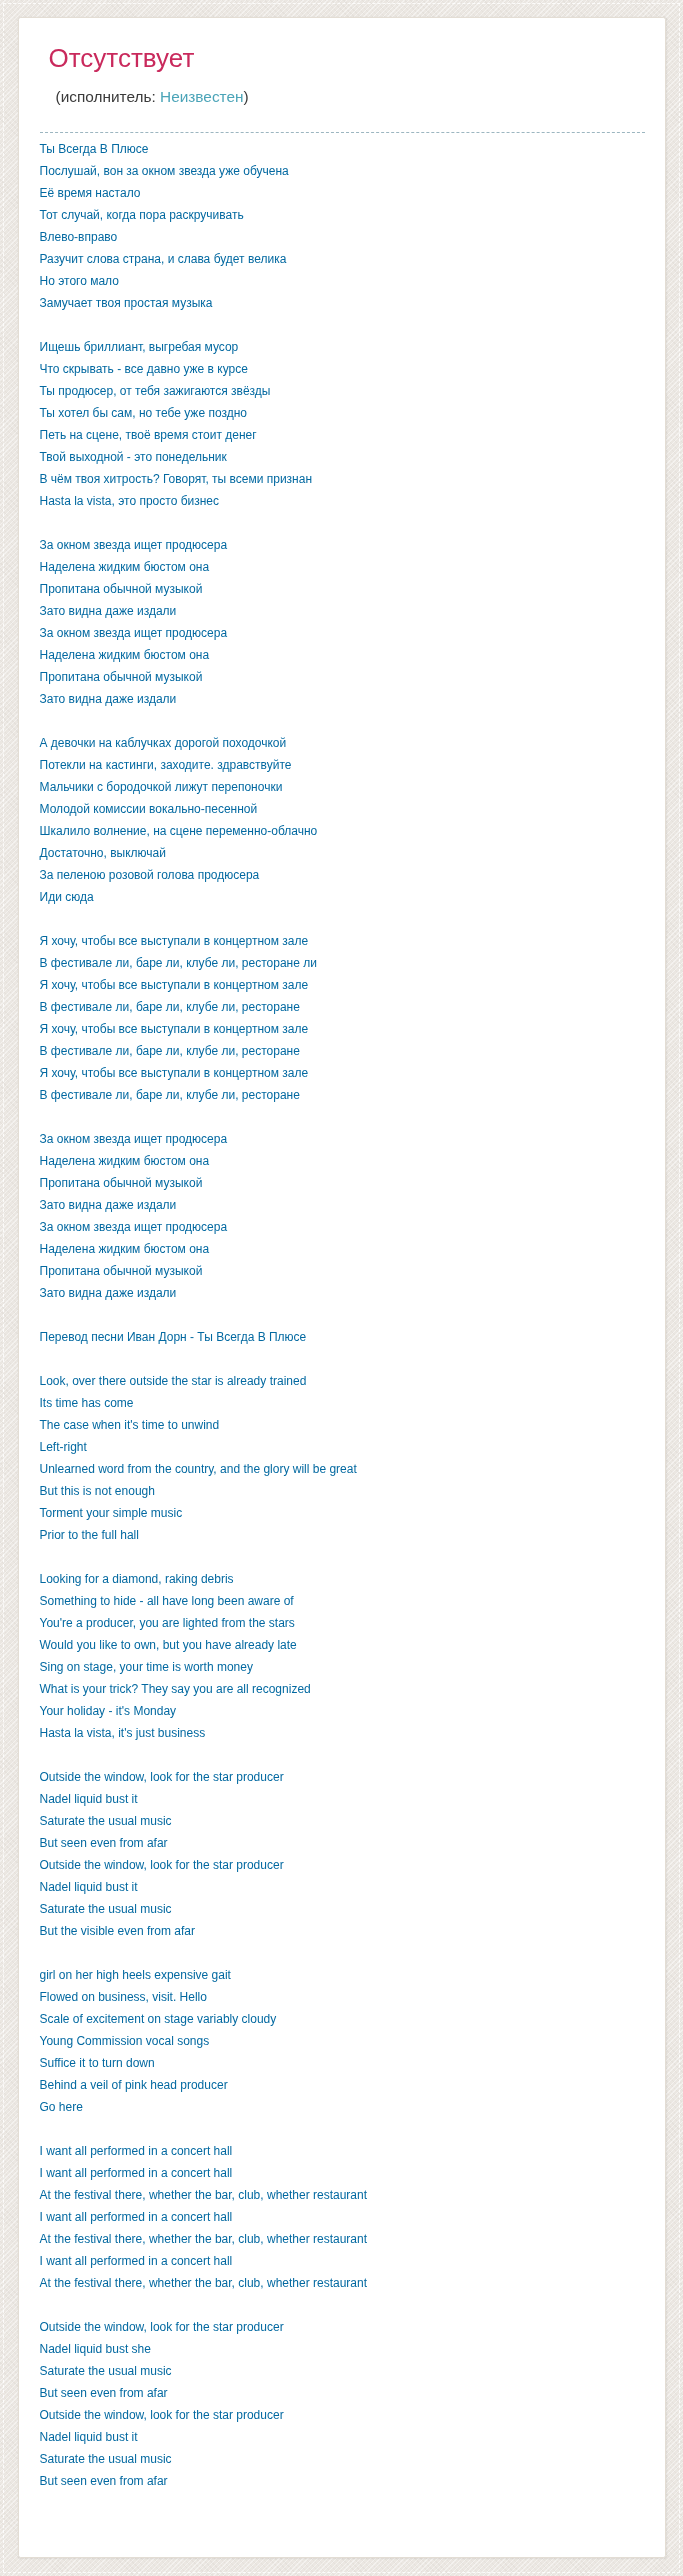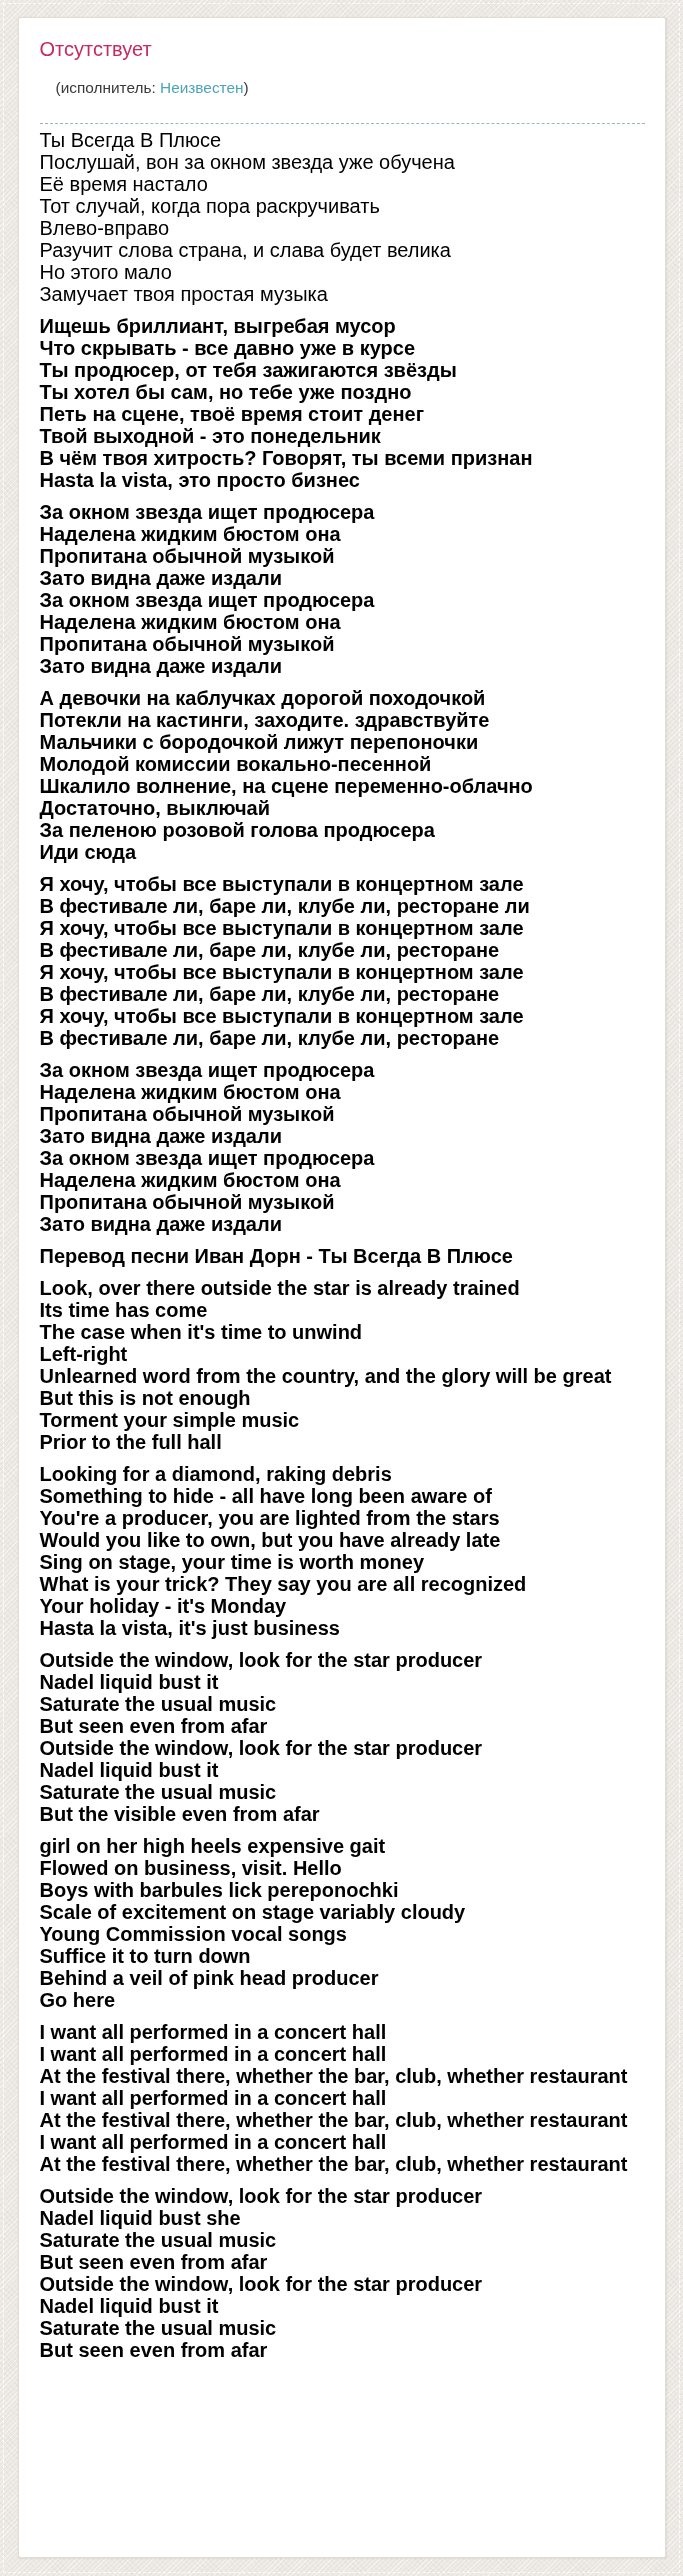--- a/index.html
+++ b/index.html
@@ -35,46 +35,45 @@
     border-radius: 2.6px;
     box-shadow: 0.9px 0.9px 1.7px rgba(0,0,0,0.07);
     padding: 18px 20.5px 20.5px 20.5px;
     overflow: hidden;
   }
   .song-header {
     padding-bottom: 8.5px;
     border-bottom: 0.9px dashed #9cb6c0;
   }
   .page-title {
-    font-size: 20px;
+    font-size: 26px;
     line-height: 26px;
     font-weight: normal;
-    margin: 0;
+    margin: 9px;
     color: #c9295c;
   }
   .artist-line {
     font-size: 15.4px;
     line-height: 20.5px;
     color: #3a3a3a;
     margin: 16px;
   }
   .artist-link {
     color: #4ba4b8;
     cursor: pointer;
     text-decoration: none;
   }
   .lyrics {
     margin-top: 5.1px;
-    font-size: 20px;
+    font-size: 12px;
     line-height: 22px;
-    color: #000000;
+    color: #0369a1;
   }
   .stanza + .stanza {
-    margin-top: 10px;
-    font-weight: bold;
+    margin-top: 22px;
   }
   .line {
     min-height: 22px;
     white-space: nowrap;
   }
 </style>
 </head>
 <body>
 
 <div class="outer-frame"></div>
@@ -174,21 +173,20 @@
         <div class="line">Saturate the usual music</div>
         <div class="line">But seen even from afar</div>
         <div class="line">Outside the window, look for the star producer</div>
         <div class="line">Nadel liquid bust it</div>
         <div class="line">Saturate the usual music</div>
         <div class="line">But the visible even from afar</div>
       </div>
       <div class="stanza">
         <div class="line">girl on her high heels expensive gait</div>
         <div class="line">Flowed on business, visit. Hello</div>
-        <div class="line">Boys with barbules lick pereponochki</div>
         <div class="line">Scale of excitement on stage variably cloudy</div>
         <div class="line">Young Commission vocal songs</div>
         <div class="line">Suffice it to turn down</div>
         <div class="line">Behind a veil of pink head producer</div>
         <div class="line">Go here</div>
       </div>
       <div class="stanza">
         <div class="line">I want all performed in a concert hall</div>
         <div class="line">I want all performed in a concert hall</div>
         <div class="line">At the festival there, whether the bar, club, whether restaurant</div>

